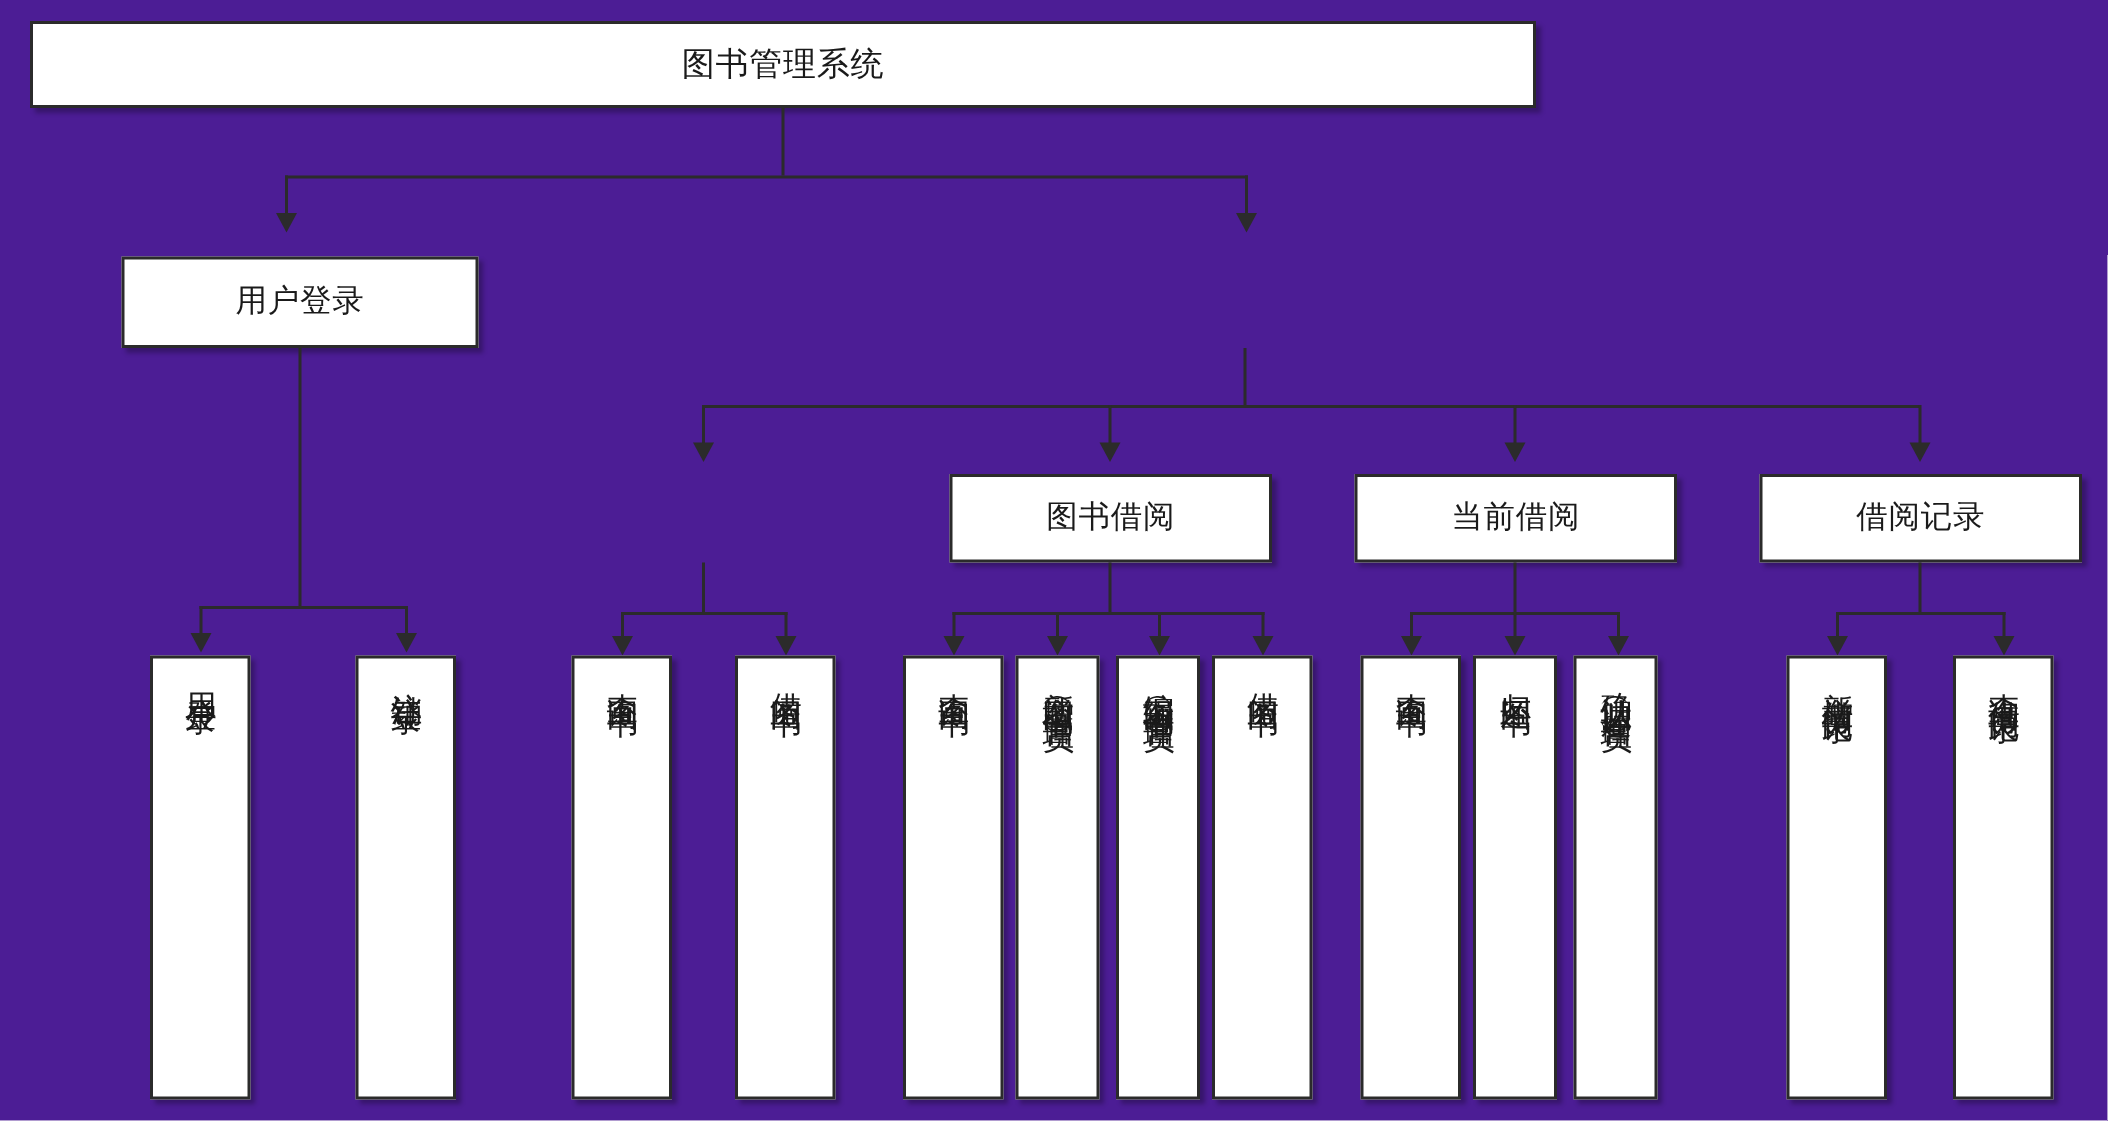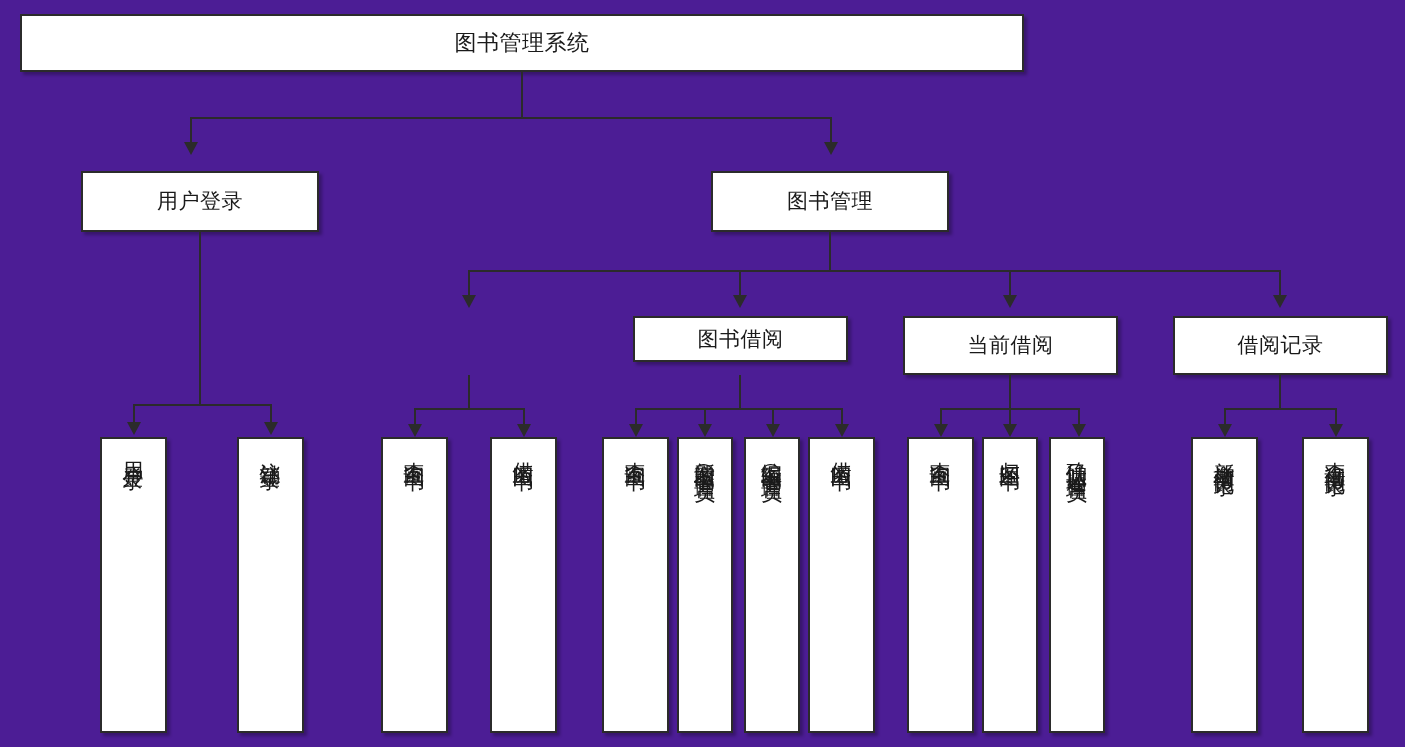--- a/index.html
+++ b/index.html
@@ -97,43 +97,40 @@
 
   <div class="line vline" style="left:190px; top:117px; width:2px; height:27px;"></div>
   <div class="arrow" style="left:184px; top:142px;"></div>
   <div class="line vline" style="left:830px; top:117px; width:2px; height:27px;"></div>
   <div class="arrow" style="left:824px; top:142px;"></div>
 
   <div class="node branch" style="left:81px; top:171px; width:238px; height:61px;">
     <span class="label">用户登录</span>
   </div>
 
-  <div class="node branch" style="left:711px; top:171px; width:238px; height:61px;">
-    <span class="label">图书管理</span>
-  </div>
 
   <div class="line vline" style="left:199px; top:232px; width:2px; height:172px;"></div>
   <div class="line hline" style="left:133px; top:404px; width:139px; height:2px;"></div>
   <div class="line vline" style="left:133px; top:404px; width:2px; height:20px;"></div>
   <div class="arrow" style="left:127px; top:422px;"></div>
   <div class="line vline" style="left:270px; top:404px; width:2px; height:20px;"></div>
   <div class="arrow" style="left:264px; top:422px;"></div>
 
   <div class="line vline" style="left:829px; top:232px; width:2px; height:38px;"></div>
   <div class="line hline" style="left:468px; top:270px; width:812px; height:2px;"></div>
   <div class="line vline" style="left:468px; top:270px; width:2px; height:27px;"></div>
   <div class="arrow" style="left:462px; top:295px;"></div>
   <div class="line vline" style="left:739px; top:270px; width:2px; height:27px;"></div>
   <div class="arrow" style="left:733px; top:295px;"></div>
   <div class="line vline" style="left:1009px; top:270px; width:2px; height:27px;"></div>
   <div class="arrow" style="left:1003px; top:295px;"></div>
   <div class="line vline" style="left:1279px; top:270px; width:2px; height:27px;"></div>
   <div class="arrow" style="left:1273px; top:295px;"></div>
 
-  <div class="node branch" style="left:633px; top:316px; width:215px; height:46px;">
+  <div class="node branch" style="left:633px; top:316px; width:215px; height:59px;">
     <span class="label">图书借阅</span>
   </div>
   <div class="node branch" style="left:903px; top:316px; width:215px; height:59px;">
     <span class="label">当前借阅</span>
   </div>
   <div class="node branch" style="left:1173px; top:316px; width:215px; height:59px;">
     <span class="label">借阅记录</span>
   </div>
 
   <div class="line vline" style="left:468px; top:375px; width:2px; height:33px;"></div>

